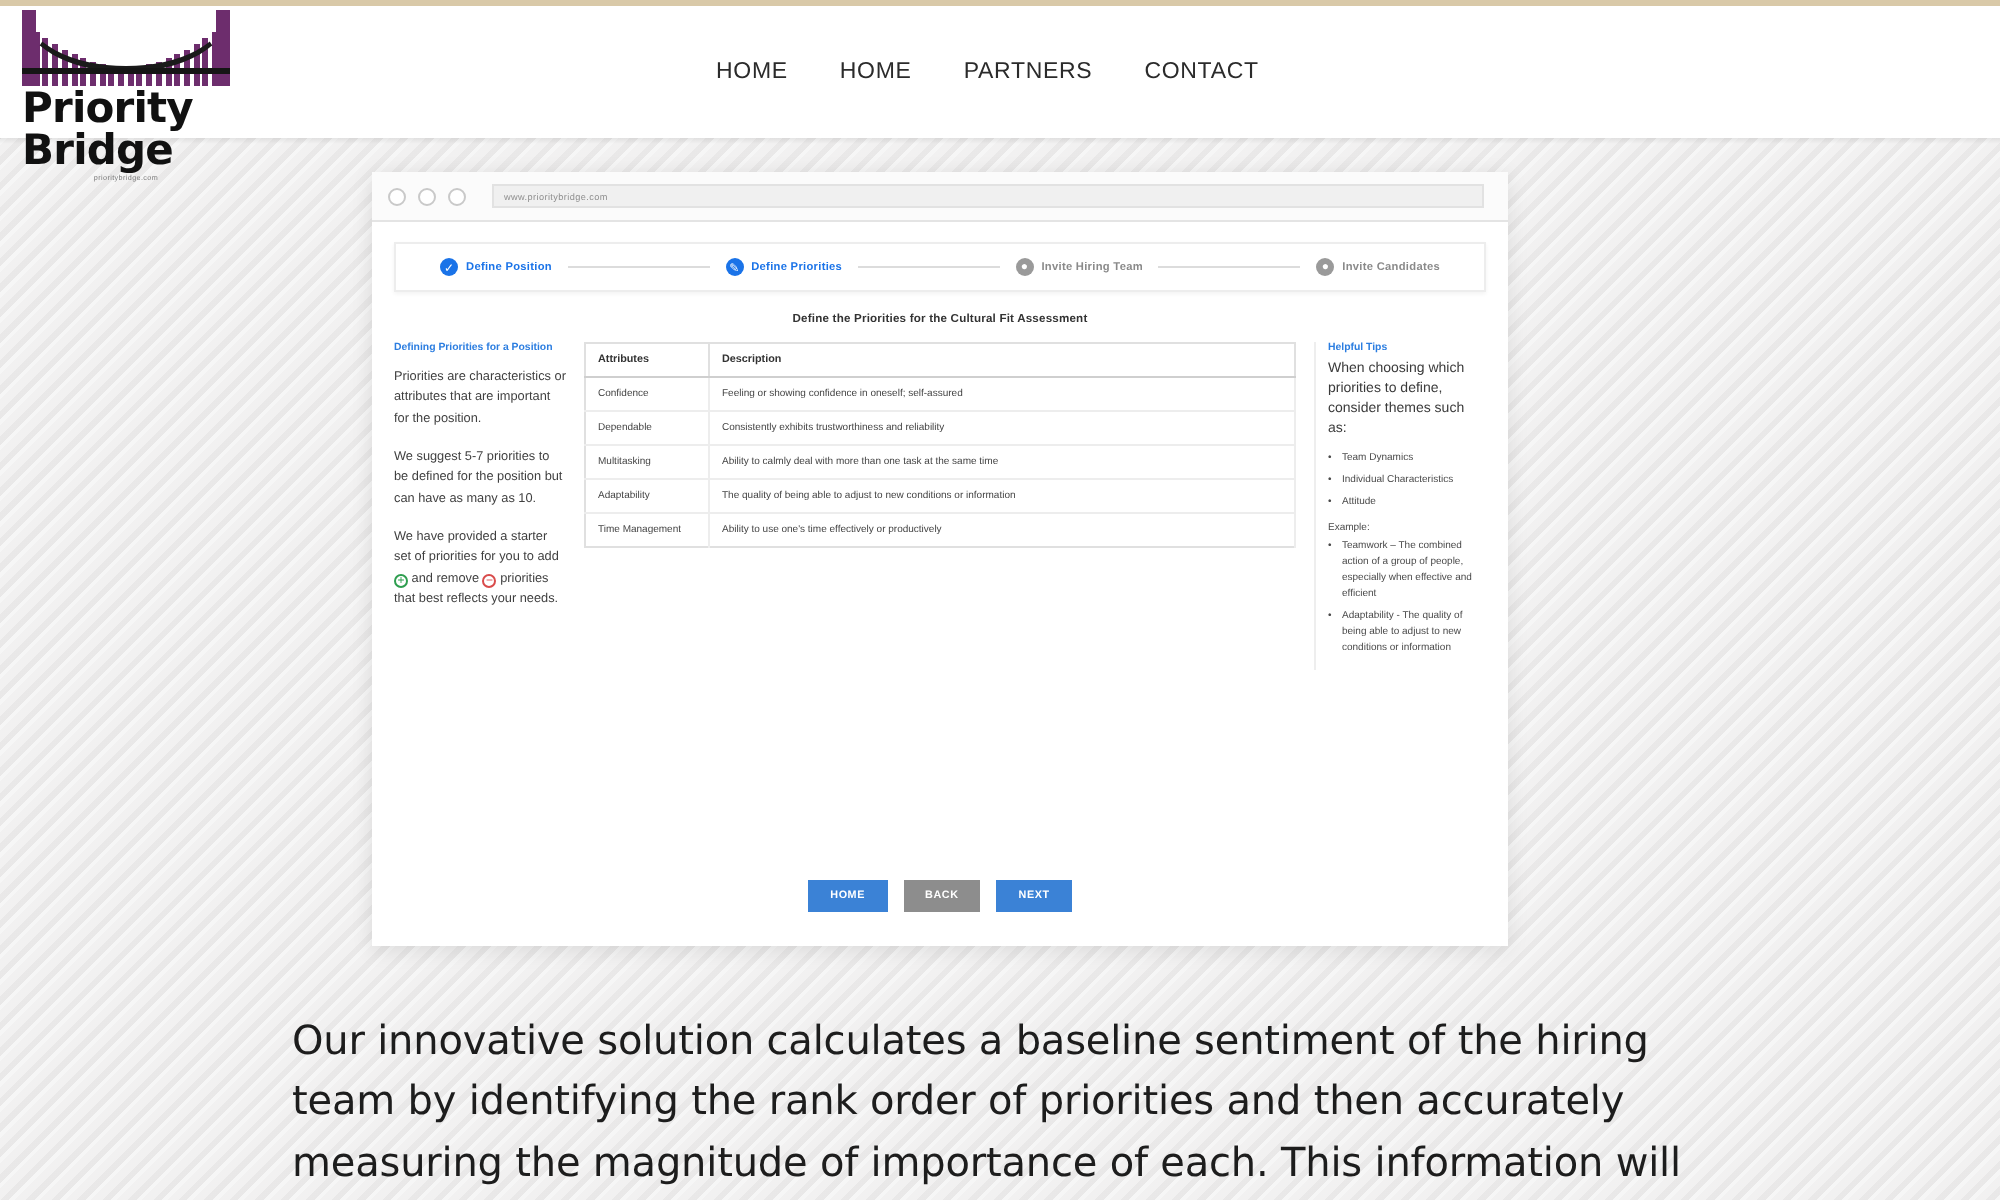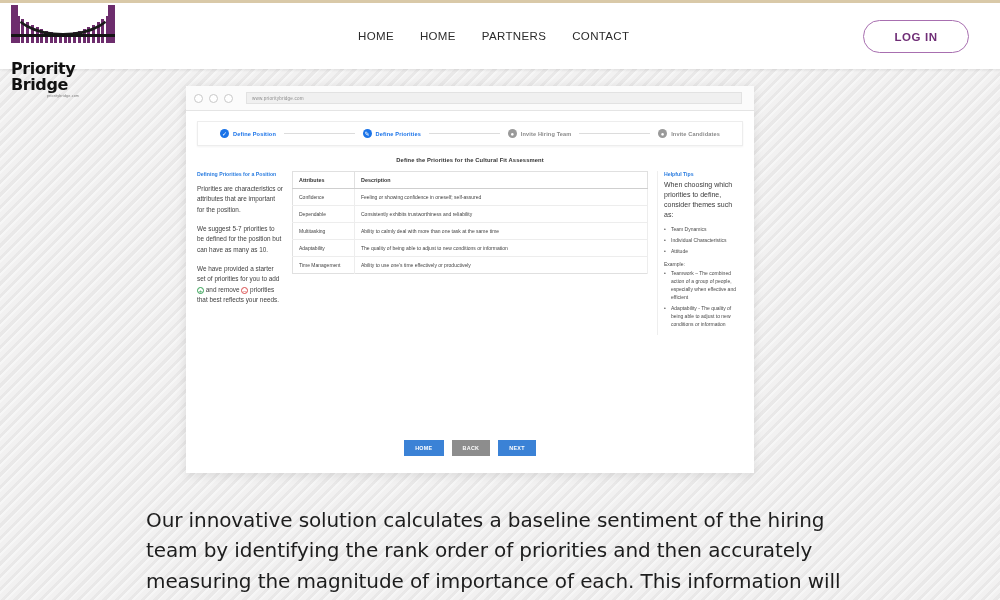--- a/index.html
+++ b/index.html
@@ -108,25 +108,25 @@
   .logo-deck {
     position: absolute;
     left: 0; right: 0;
     bottom: 6px;
     height: 3px;
     background: #151515;
   }
   .logo-word {
     font-family: "DejaVu Sans", sans-serif;
     font-weight: bold;
-    font-size: 16px;
+    font-size: 21px;
     letter-spacing: -0.4px;
     color: #111;
     line-height: 1;
-    margin-top: 18px;
+    margin-top: 1px;
   }
   .logo-url {
     font-size: 3.6px;
     color: #7a7a7a;
     text-align: center;
     letter-spacing: 0.2px;
     margin-top: 1px;
   }
 
   
@@ -443,21 +443,20 @@
     <div class="logo-url">prioritybridge.com</div>
   </div>
 
   <nav class="main-nav">
     <a class="nav-link">HOME</a>
     <a class="nav-link">HOME</a>
     <a class="nav-link">PARTNERS</a>
     <a class="nav-link">CONTACT</a>
   </nav>
 
-  <div class="login-btn">LOG IN</div>
 </div>
 <div class="header-shadow"></div>
 
 <div class="browser-window">
 
   <div class="browser-bar">
     <div class="dot"></div>
     <div class="dot"></div>
     <div class="dot"></div>
     <div class="url-bar">

